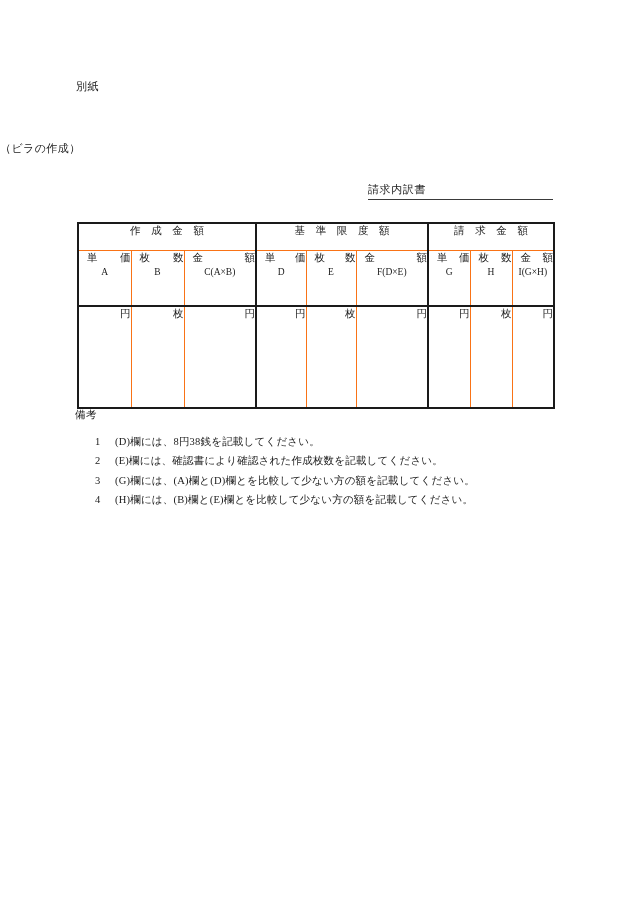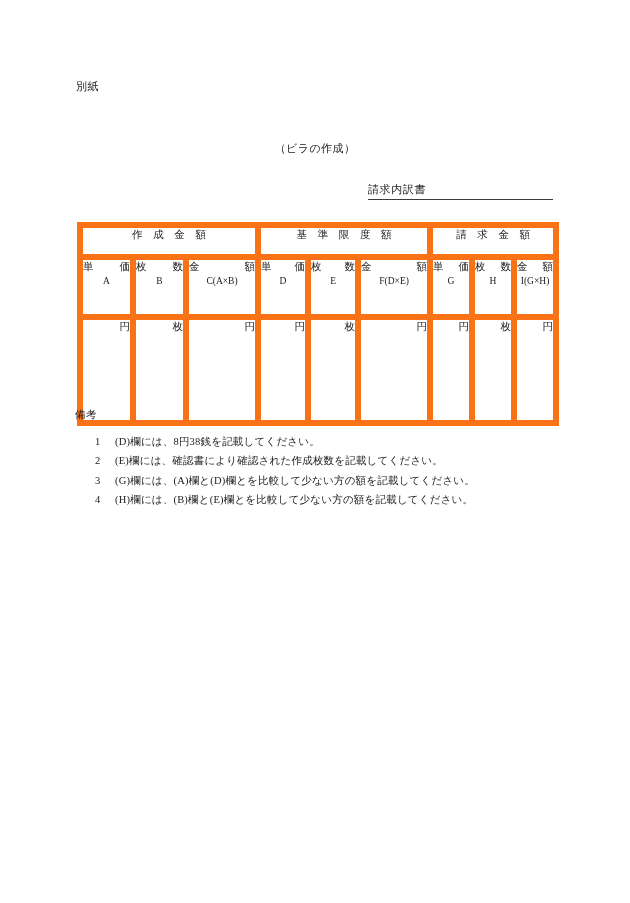--- a/index.html
+++ b/index.html
@@ -38,21 +38,20 @@
     text-align: center;
     font-size: 13px;
     letter-spacing: 11px;
     text-indent: 11px;
   }
   .doc-subtitle {
     position: absolute;
     left: 0;
     top: 141px;
     width: 630px;
-    text-align: center;
     font-size: 11px;
     letter-spacing: 0.4px;
   }
   .candidate-row {
     position: absolute;
     left: 368px;
     top: 182px;
     width: 185px;
     border-bottom: 1px solid #3a3a3a;
     padding-bottom: 2px;
@@ -67,21 +66,21 @@
     top: 222px;
     width: 476px;
   }
   table.form {
     border-collapse: collapse;
     width: 476px;
     table-layout: fixed;
     font-size: 10.5px;
   }
   table.form td {
-    border: 6px solid #f97316;
+    border: 1px solid #f97316;
     padding: 0;
     vertical-align: top;
   }
   
   table.form {
     border: 2px solid #1a1a1a;
   }
   td.group-head {
     height: 26px;
     text-align: center;
@@ -100,20 +99,21 @@
     padding: 4px 5px 0 5px;
     text-align: right;
     font-size: 10.5px;
   }
   .sub-top {
     display: block;
     text-align: justify;
     text-align-last: justify;
     letter-spacing: 0;
     line-height: 1.35;
+    padding-left: 8px;
   }
   .sub-top.wide {
     
   }
   .sub-code {
     display: block;
     text-align: center;
     line-height: 1.5;
     font-size: 9.5px;
     font-family: "Liberation Serif", serif;

